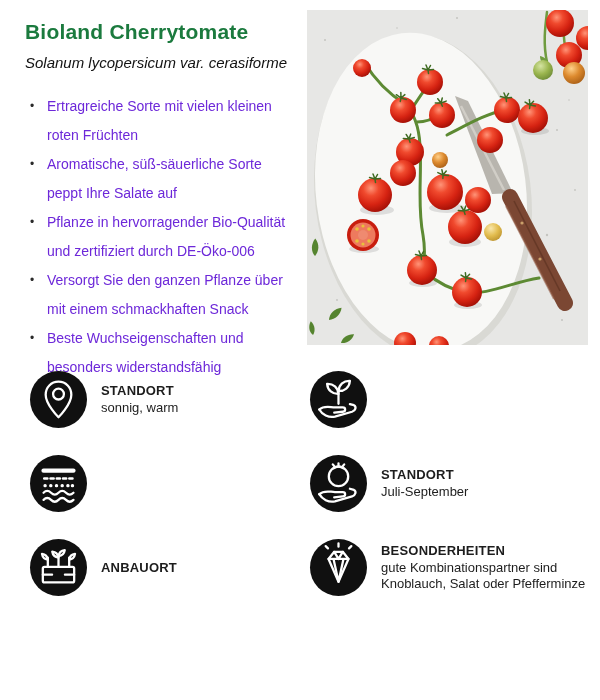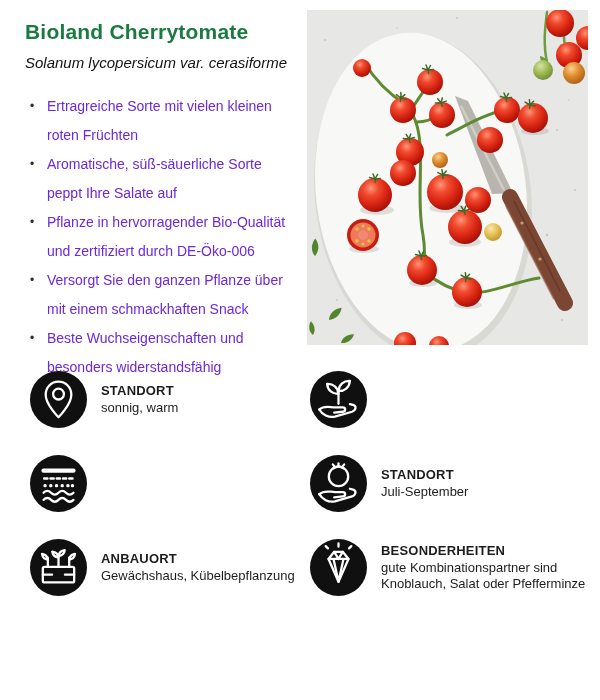--- a/index.html
+++ b/index.html
@@ -243,21 +243,20 @@
     </div>
 
     <div class="attr-item">
       <div class="attr-circle">
         <svg class="attr-svg">
             <use href="#icon-planter-box" xlink:href="#icon-planter-box"></use>
           </svg>
       </div>
       <div class="attr-text">
         <div class="attr-label">ANBAUORT</div>
-        <div class="attr-value">Gewächshaus, Kübelbepflanzung</div>
       </div>
     </div>
 
     <div class="attr-item">
       <div class="attr-circle">
         <svg class="attr-svg">
             <use href="#icon-diamond-sparkle" xlink:href="#icon-diamond-sparkle"></use>
           </svg>
       </div>
       <div class="attr-text">

